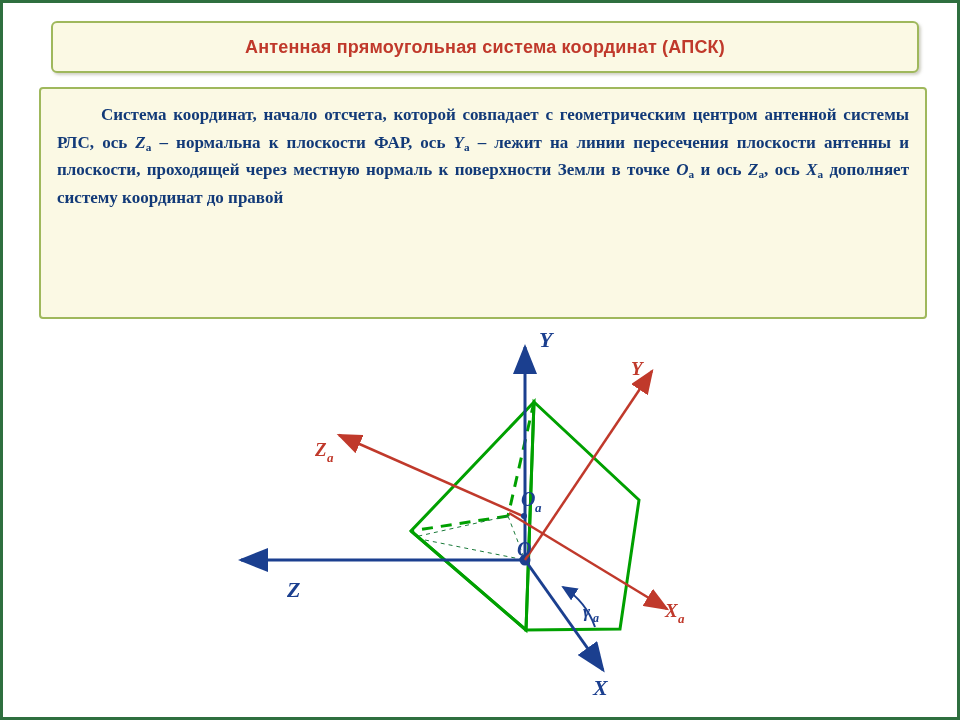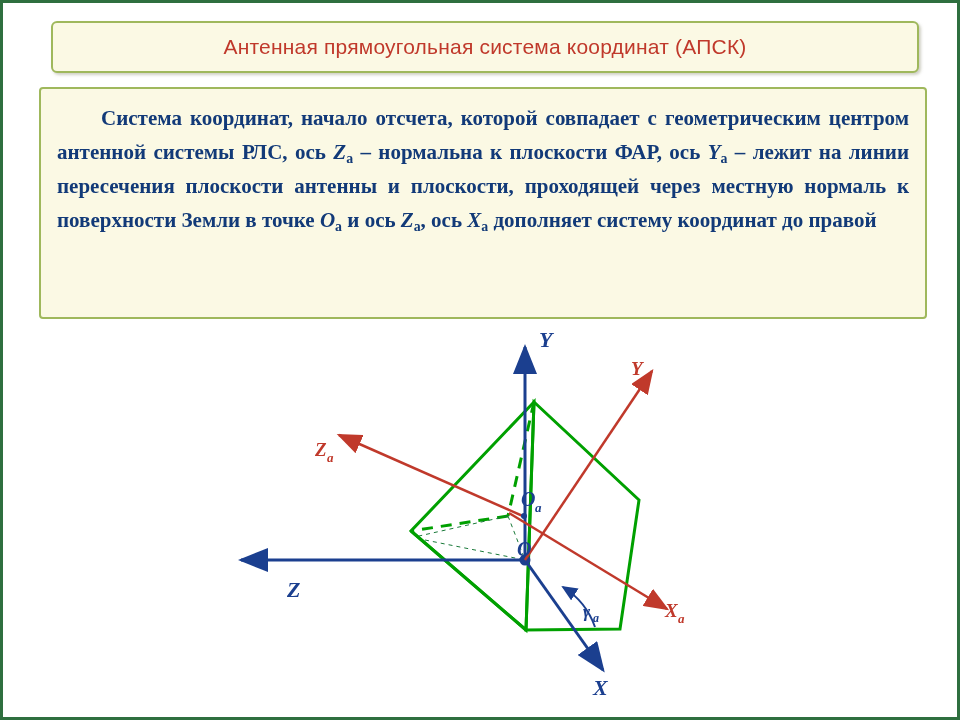--- a/index.html
+++ b/index.html
@@ -31,42 +31,42 @@
     background: #fbf9e4;
     border: 2px solid #9fb85c;
     border-radius: 6px;
     box-shadow: 2px 2px 3px rgba(120,120,90,0.35);
     display: flex;
     align-items: center;
     justify-content: center;
   }
   .title-text {
     font-family: "Liberation Sans", sans-serif;
-    font-size: 21px;
-    font-weight: normal;
+    font-size: 18px;
+    font-weight: bold;
     color: #c0392b;
     letter-spacing: 0.2px;
     white-space: nowrap;
   }
   
   .body-box {
     position: absolute;
     left: 36px;
     top: 84px;
     width: 888px;
     height: 232px;
     background: #fbf9e4;
     border: 2px solid #9fb85c;
     border-radius: 4px;
     box-sizing: border-box;
     padding: 12px 16px 10px 16px;
   }
   .body-text {
     font-family: "Liberation Serif", serif;
-    font-size: 21px;
+    font-size: 17px;
     font-weight: bold;
     color: #123a78;
     line-height: 1.62;
     text-align: justify;
     text-indent: 44px;
     margin: 0;
   }
   .body-text .ax {
     font-style: italic;
     color: #123a78;

